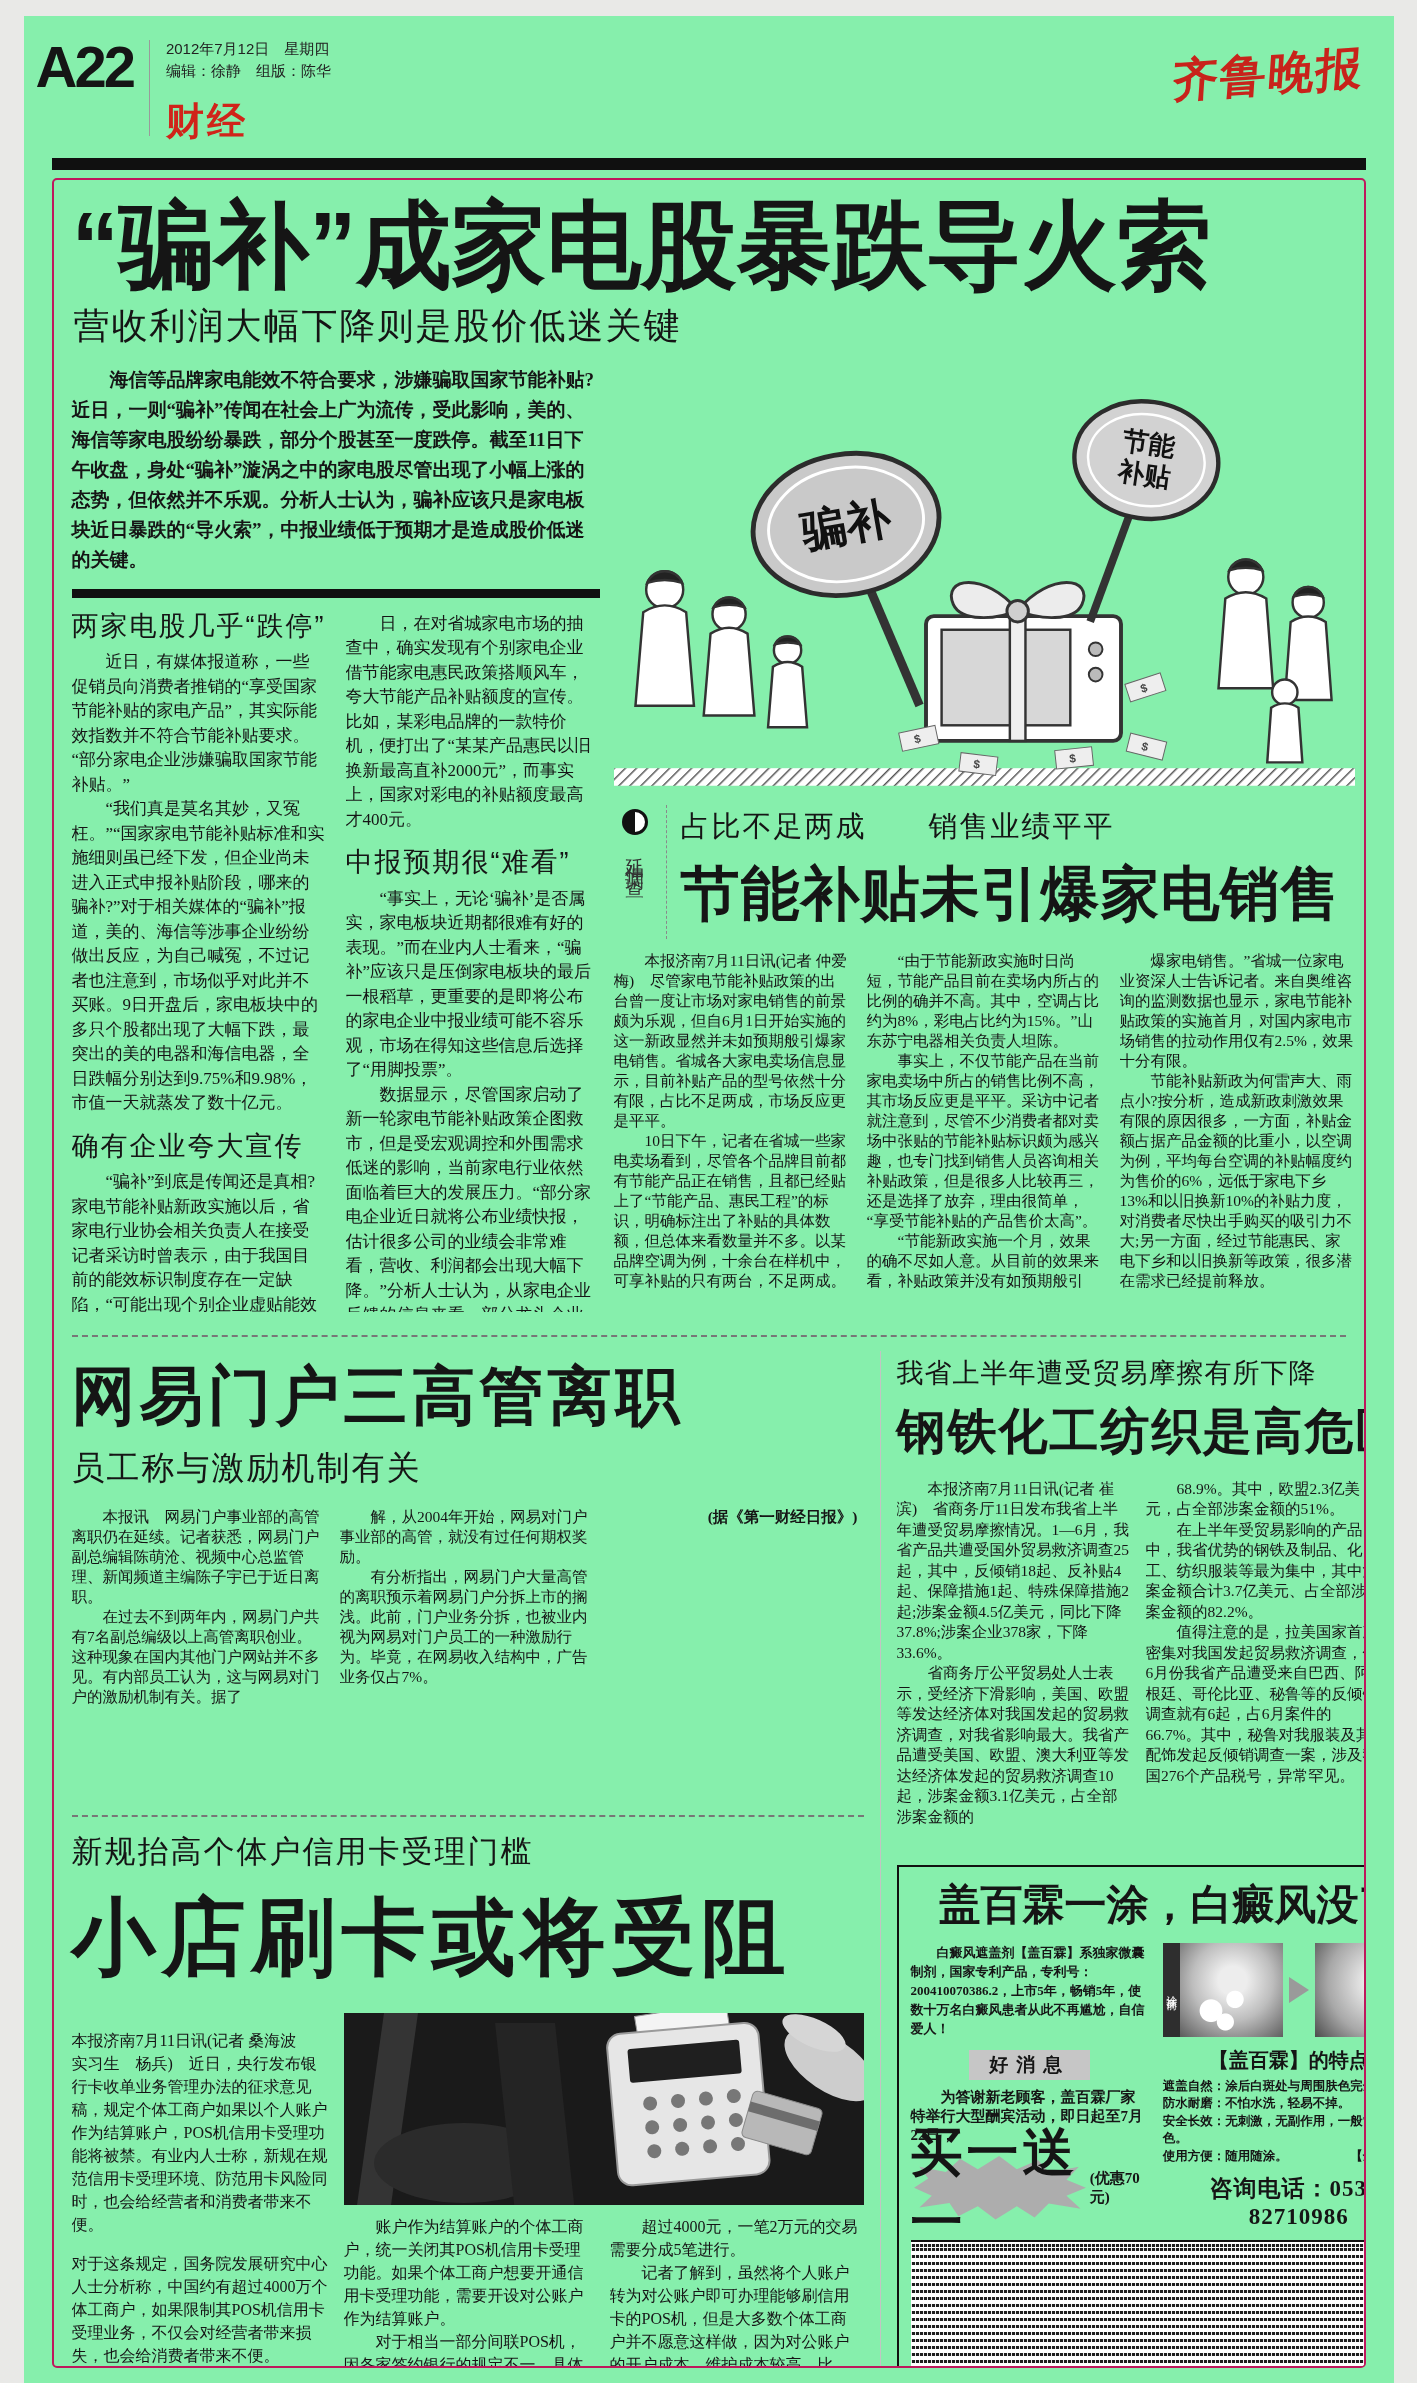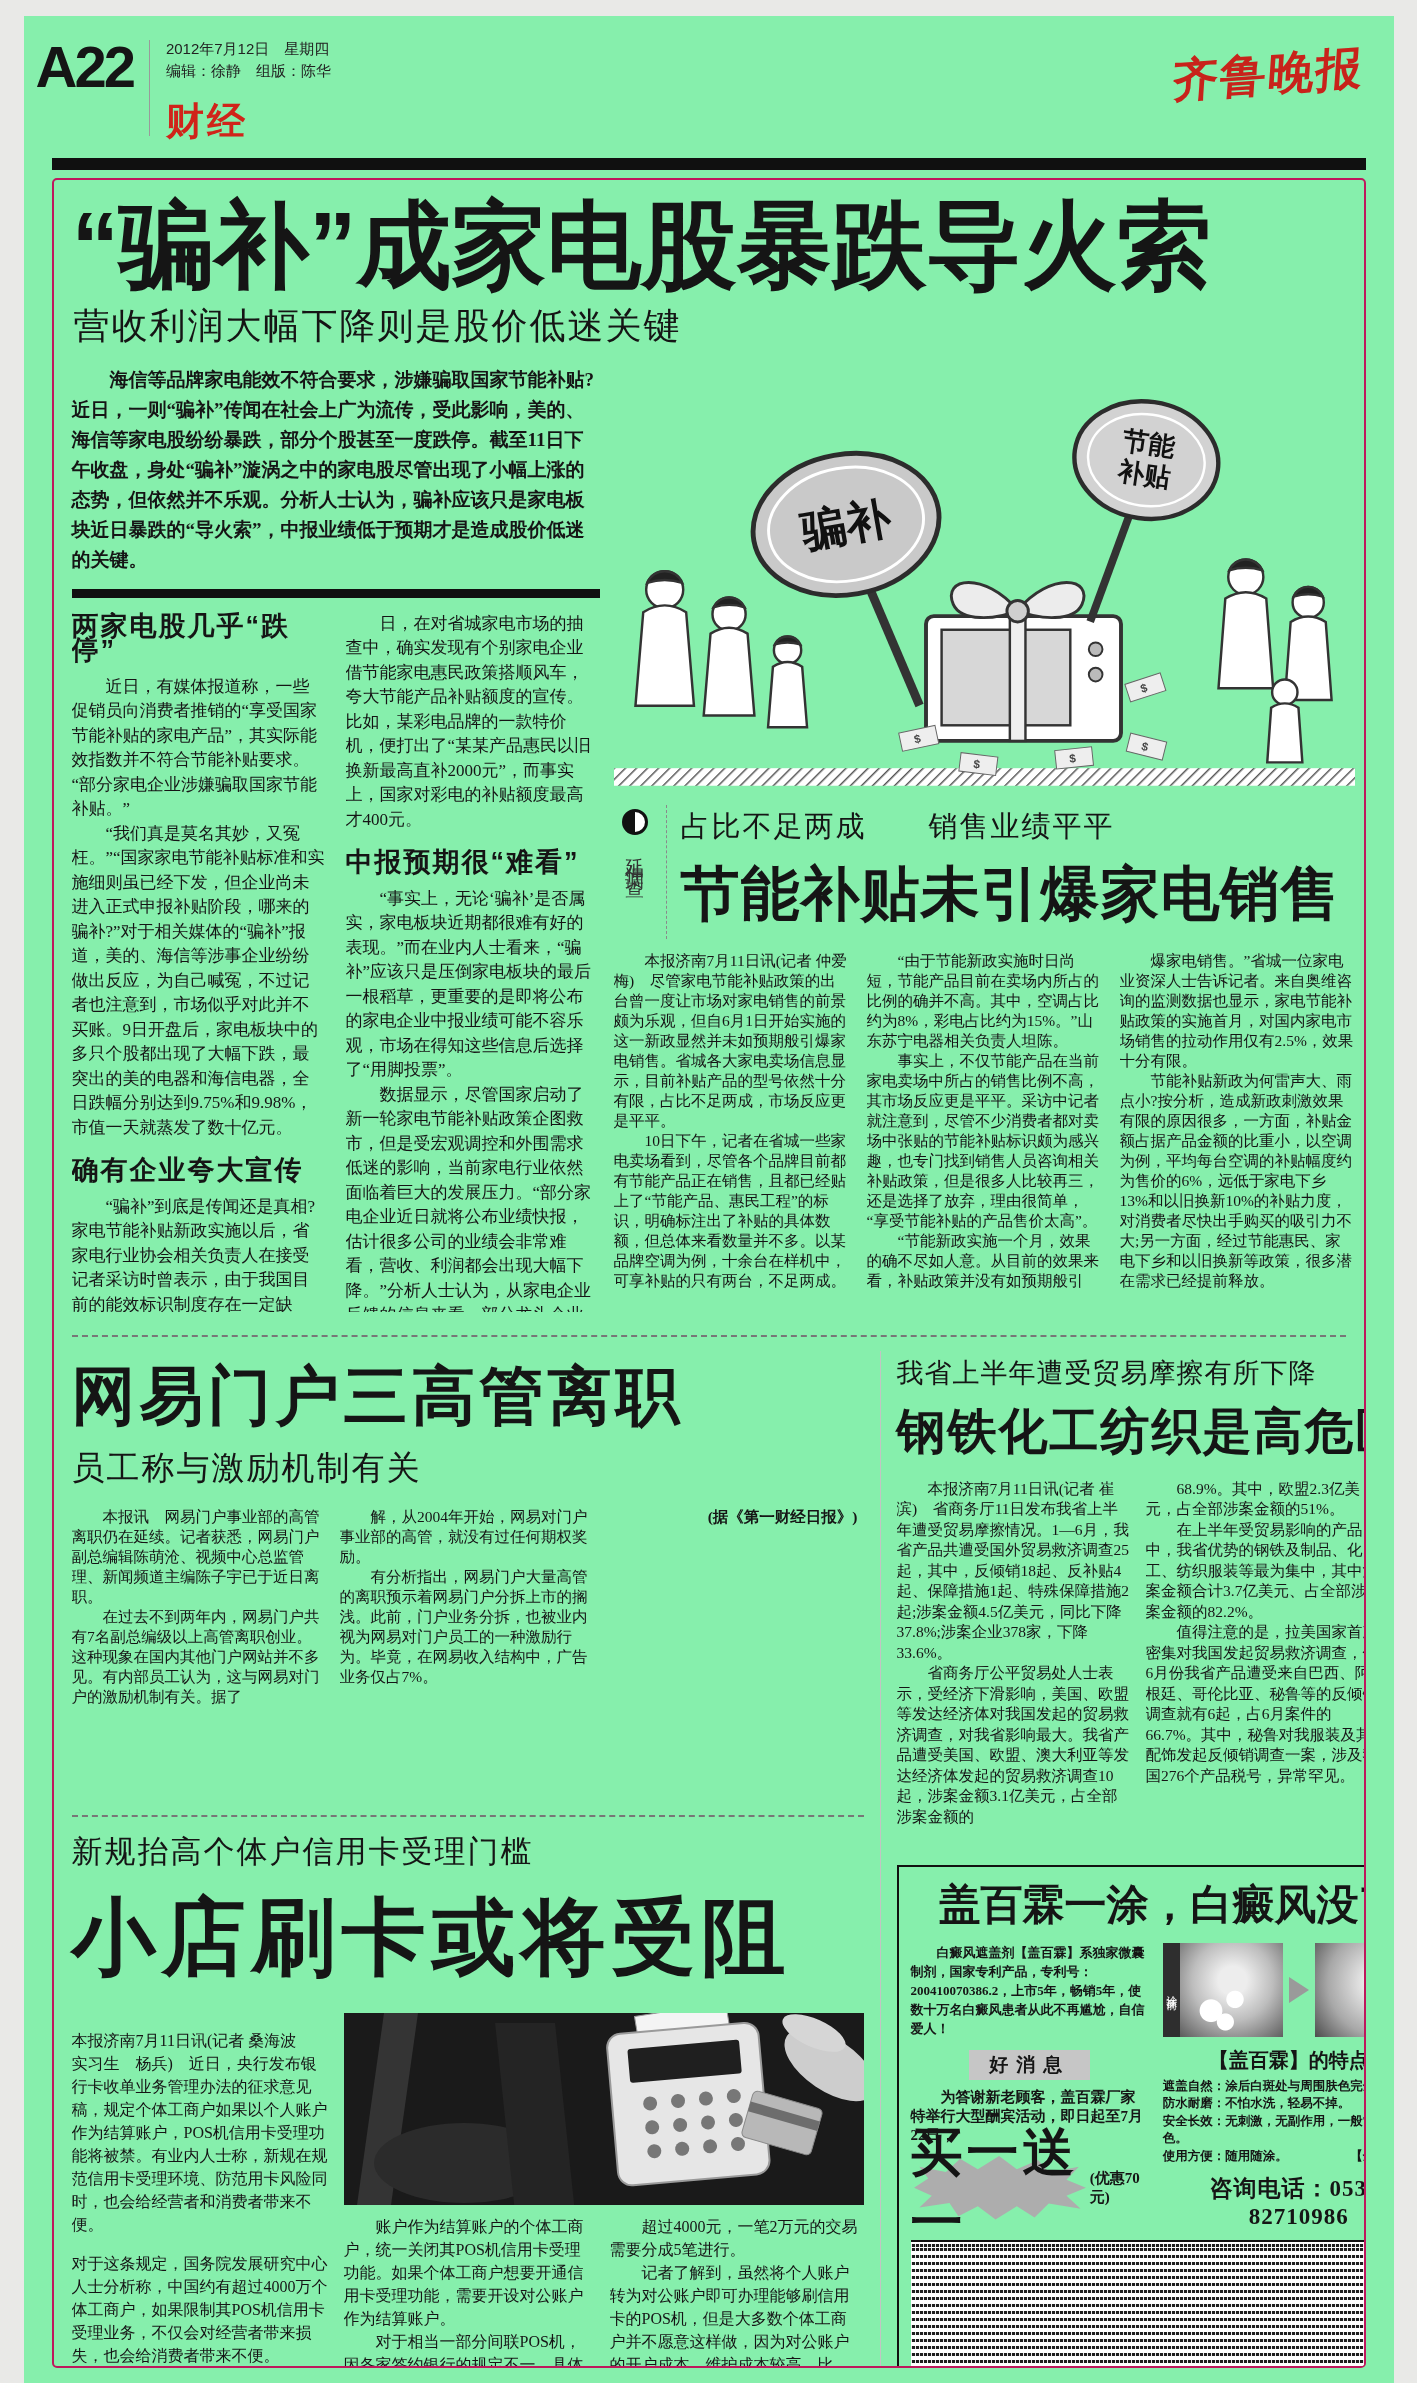--- a/index.html
+++ b/index.html
@@ -26,21 +26,21 @@
                  line-height:1.05;margin:4px 0 0 0;white-space:nowrap;letter-spacing:0px;}
   .main-subtitle{font-family:"Liberation Sans",sans-serif;font-weight:400;font-size:36px;
                  margin:6px 0 14px 2px;letter-spacing:2px;}
   .upper{display:flex;}
   .upper-left{width:528px;flex:none;}
   .intro{font-size:19px;line-height:30px;text-indent:2em;font-weight:600;margin:0;}
   .intro-rule{height:9px;background:#101010;margin:14px 0 14px 0;}
   .smallcols{display:flex;gap:20px;}
   .scol{width:254px;flex:none;font-size:17px;line-height:24.5px;height:700px;overflow:hidden;}
   .scol p,.ecol p,.ncol p,.stcol p,.pcol p{margin:0;text-indent:2em;}
-  .scol h4,.ncol h4,.ecol h4{font-family:"Liberation Sans",sans-serif;font-weight:700;
+  .scol h4,.ncol h4,.ecol h4{font-family:"Liberation Sans",sans-serif;font-weight:400;
        font-size:27px;margin:18px 0 12px 0;letter-spacing:2px;}
   .scol h4:first-child{margin-top:2px;}
   .byline{text-align:right;font-weight:bold;text-indent:0 !important;}
   .upper-right{flex:1;padding-left:14px;display:flex;flex-direction:column;}
   .illus{height:432px;}
   
   .energy-head{display:flex;margin-top:8px;}
   .ext{width:42px;flex:none;display:flex;flex-direction:column;align-items:center;
        border-right:1px dashed #8a8a8a;margin-right:14px;padding:4px 10px 0 0;}
   .ext-icon{width:20px;height:20px;border:3px solid #111;border-radius:50%;

